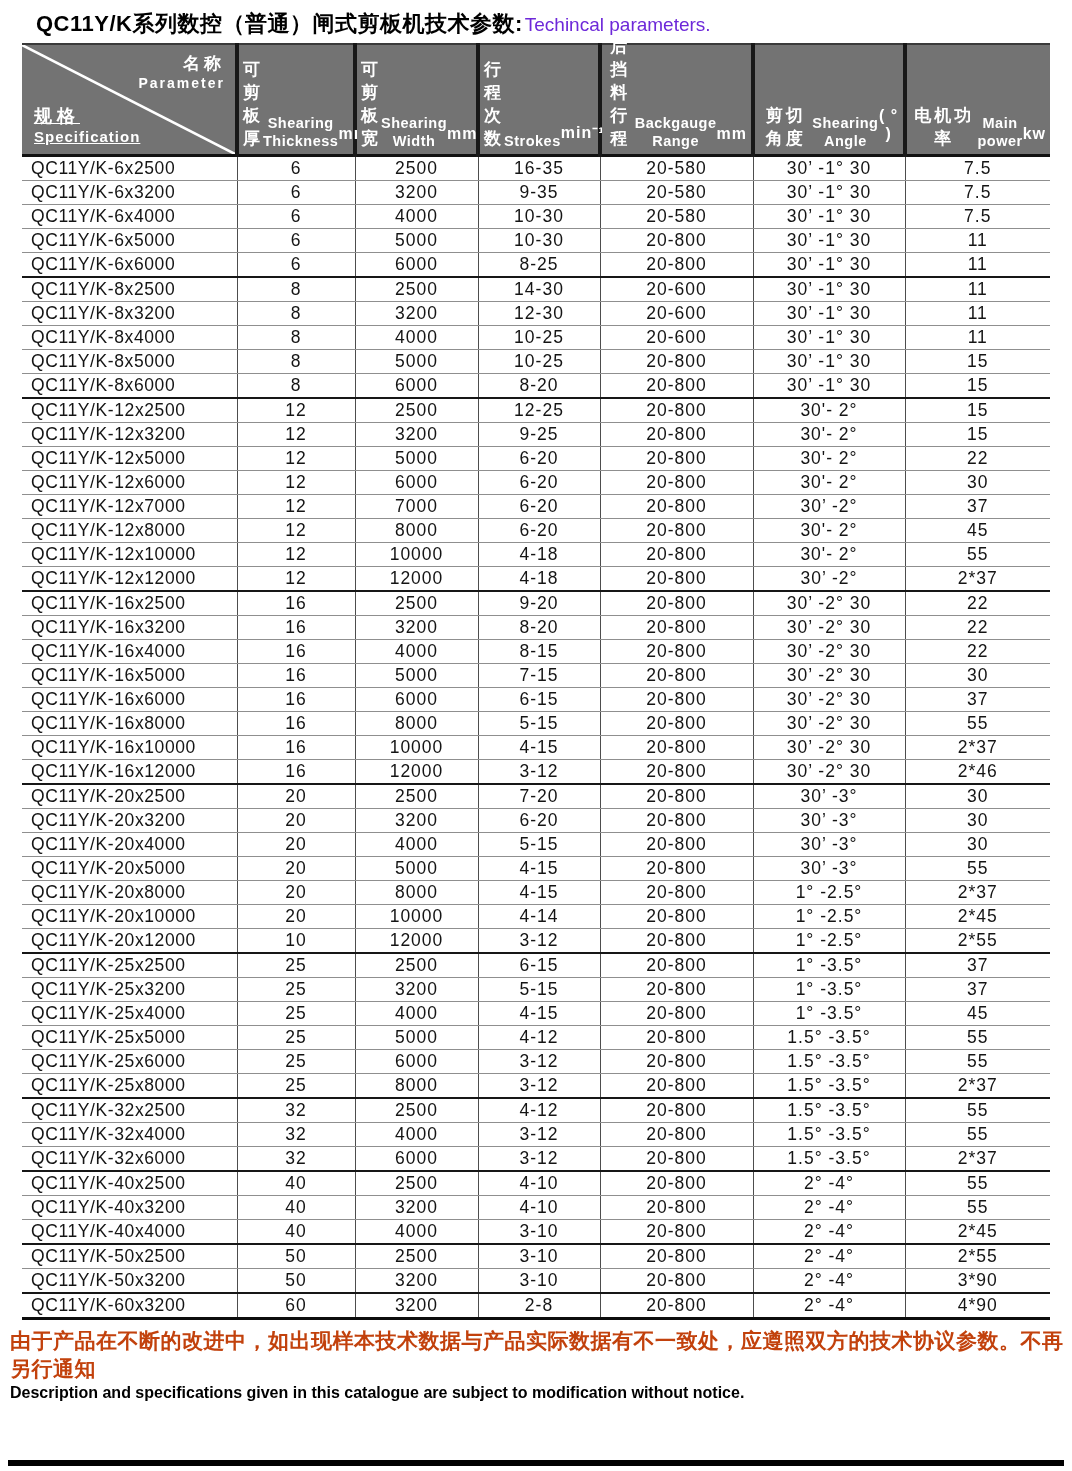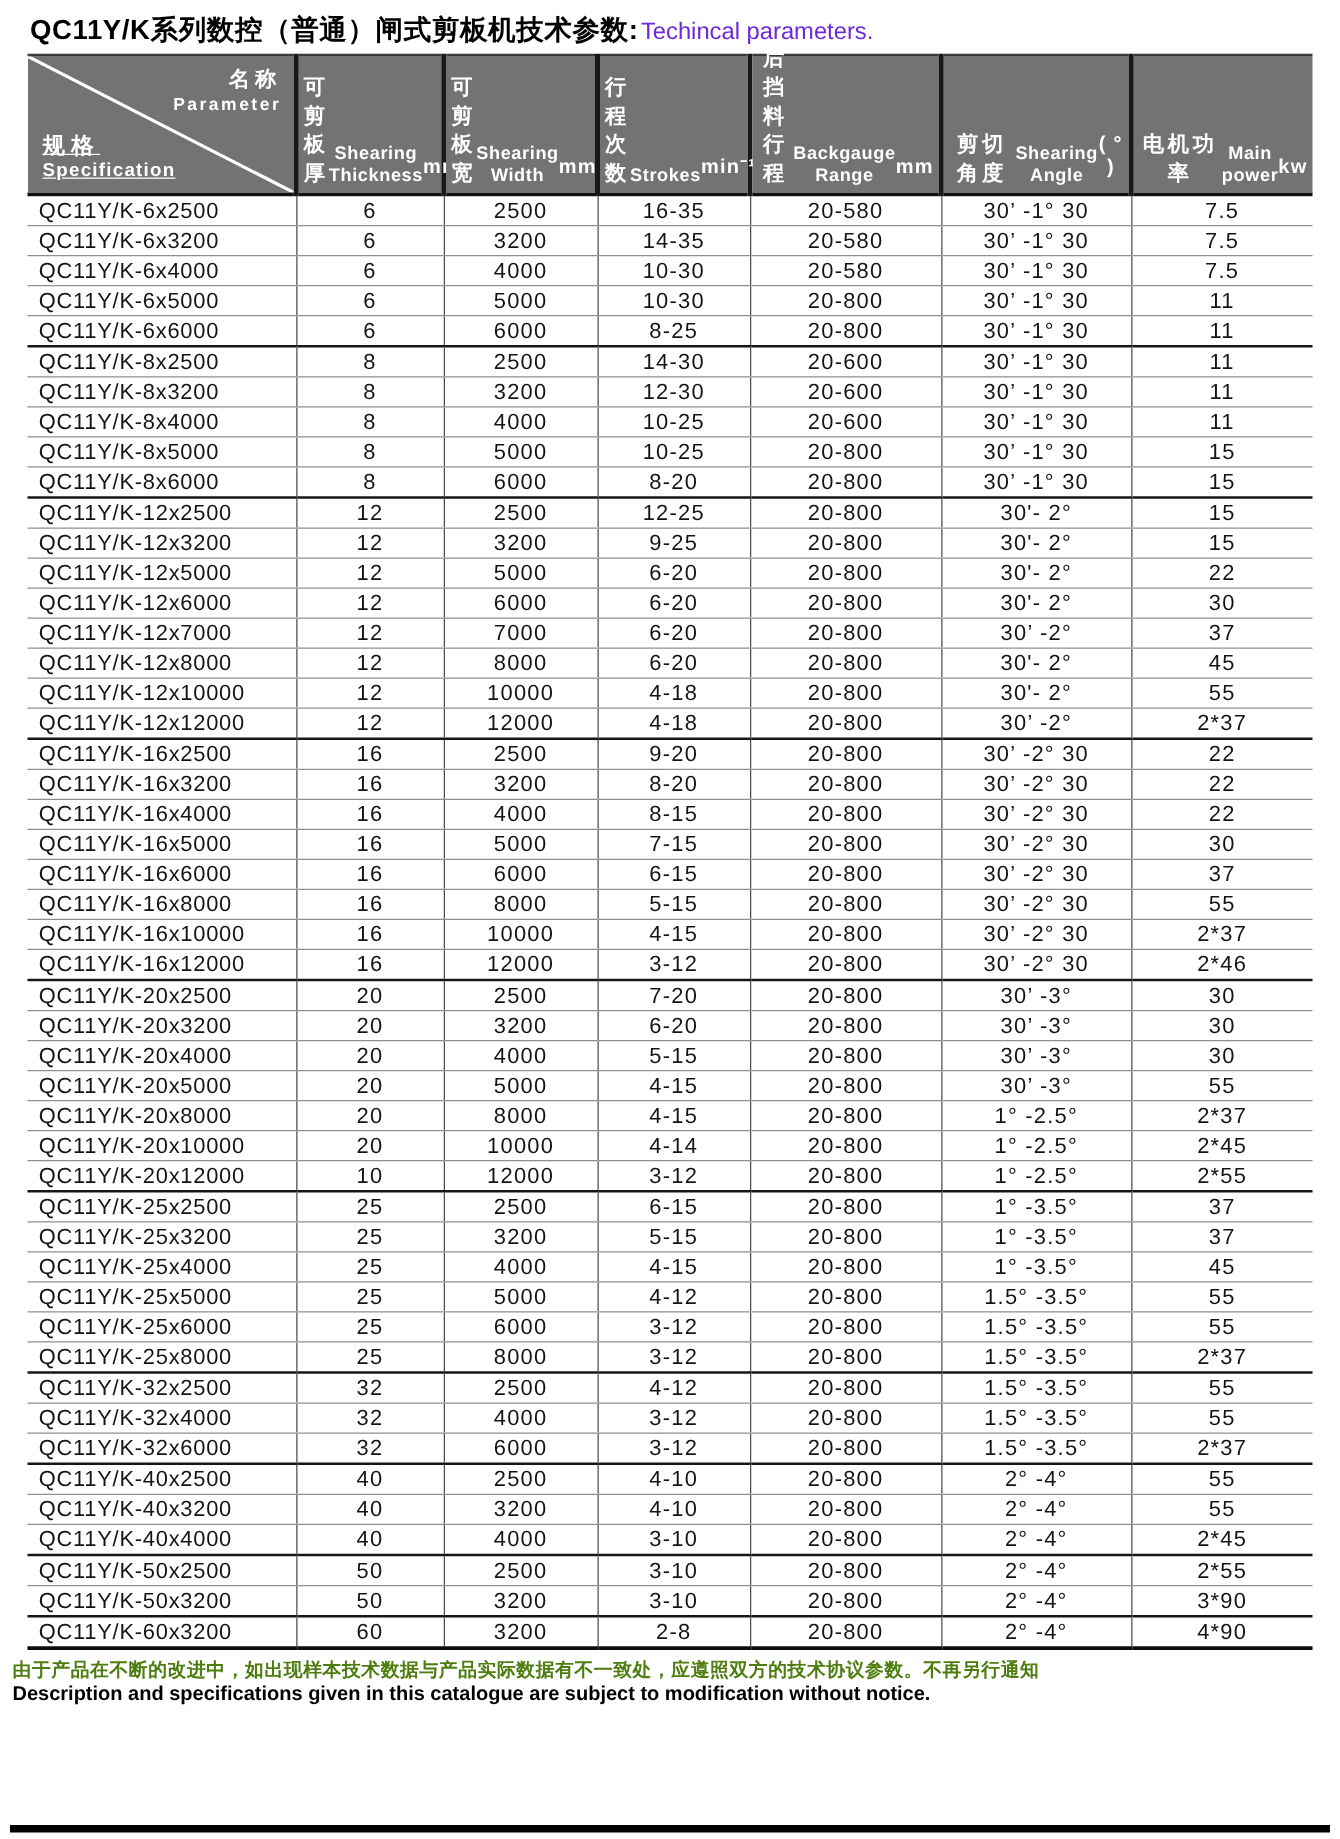--- a/index.html
+++ b/index.html
@@ -7,21 +7,21 @@
     width:1072px; height:1471px;
     background:#ffffff;
     font-family:"Liberation Sans", sans-serif;
     color:#111;
     overflow:hidden;
   }
   .page { position:relative; width:1072px; height:1471px; }
 
   
   .title-row {
-    padding:9px 0 4px 24px;
+    padding:9px 0 4px 36px;
     display:flex; align-items:baseline;
     white-space:nowrap;
   }
   .title-cn { font-size:22px; font-weight:bold; letter-spacing:0.5px; color:#000; }
   .title-en { font-size:19px; font-weight:500; color:#6d28d9; margin-left:2px; }
 
   
   table.spec {
     border-collapse:collapse;
     table-layout:fixed;
@@ -78,21 +78,21 @@
     border-left:none;
     text-align:left;
     padding-left:9px;
     letter-spacing:0.6px;
   }
   tbody tr.group-end td { border-bottom:2px solid #161616; }
   tbody tr.last-row  td { border-bottom:3px solid #0d0d0d; }
 
   
   .footer { margin:7px 0 0 10px; }
-  .footer-cn { font-size:15px; font-weight:600; letter-spacing:0.5px; color:#4d7c0f; }
+  .footer-cn { font-size:21px; font-weight:600; letter-spacing:0.5px; color:#c2410c; }
   .footer-en { font-size:16px;  font-weight:bold; margin-top:1px; color:#000; }
 
   .bottom-rule {
     position:absolute;
     left:8px; bottom:5px;
     width:1056px; height:6px;
     background:#000;
   }
 </style>
 </head>
@@ -186,21 +186,21 @@
           <td>2500</td>
           <td>16-35</td>
           <td>20-580</td>
           <td>30’ -1° 30</td>
           <td>7.5</td>
         </tr>
         <tr>
           <td>QC11Y/K-6x3200</td>
           <td>6</td>
           <td>3200</td>
-          <td>14-35</td>
+          <td>9-35</td>
           <td>20-580</td>
           <td>30’ -1° 30</td>
           <td>7.5</td>
         </tr>
         <tr>
           <td>QC11Y/K-6x4000</td>
           <td>6</td>
           <td>4000</td>
           <td>10-30</td>
           <td>20-580</td>

